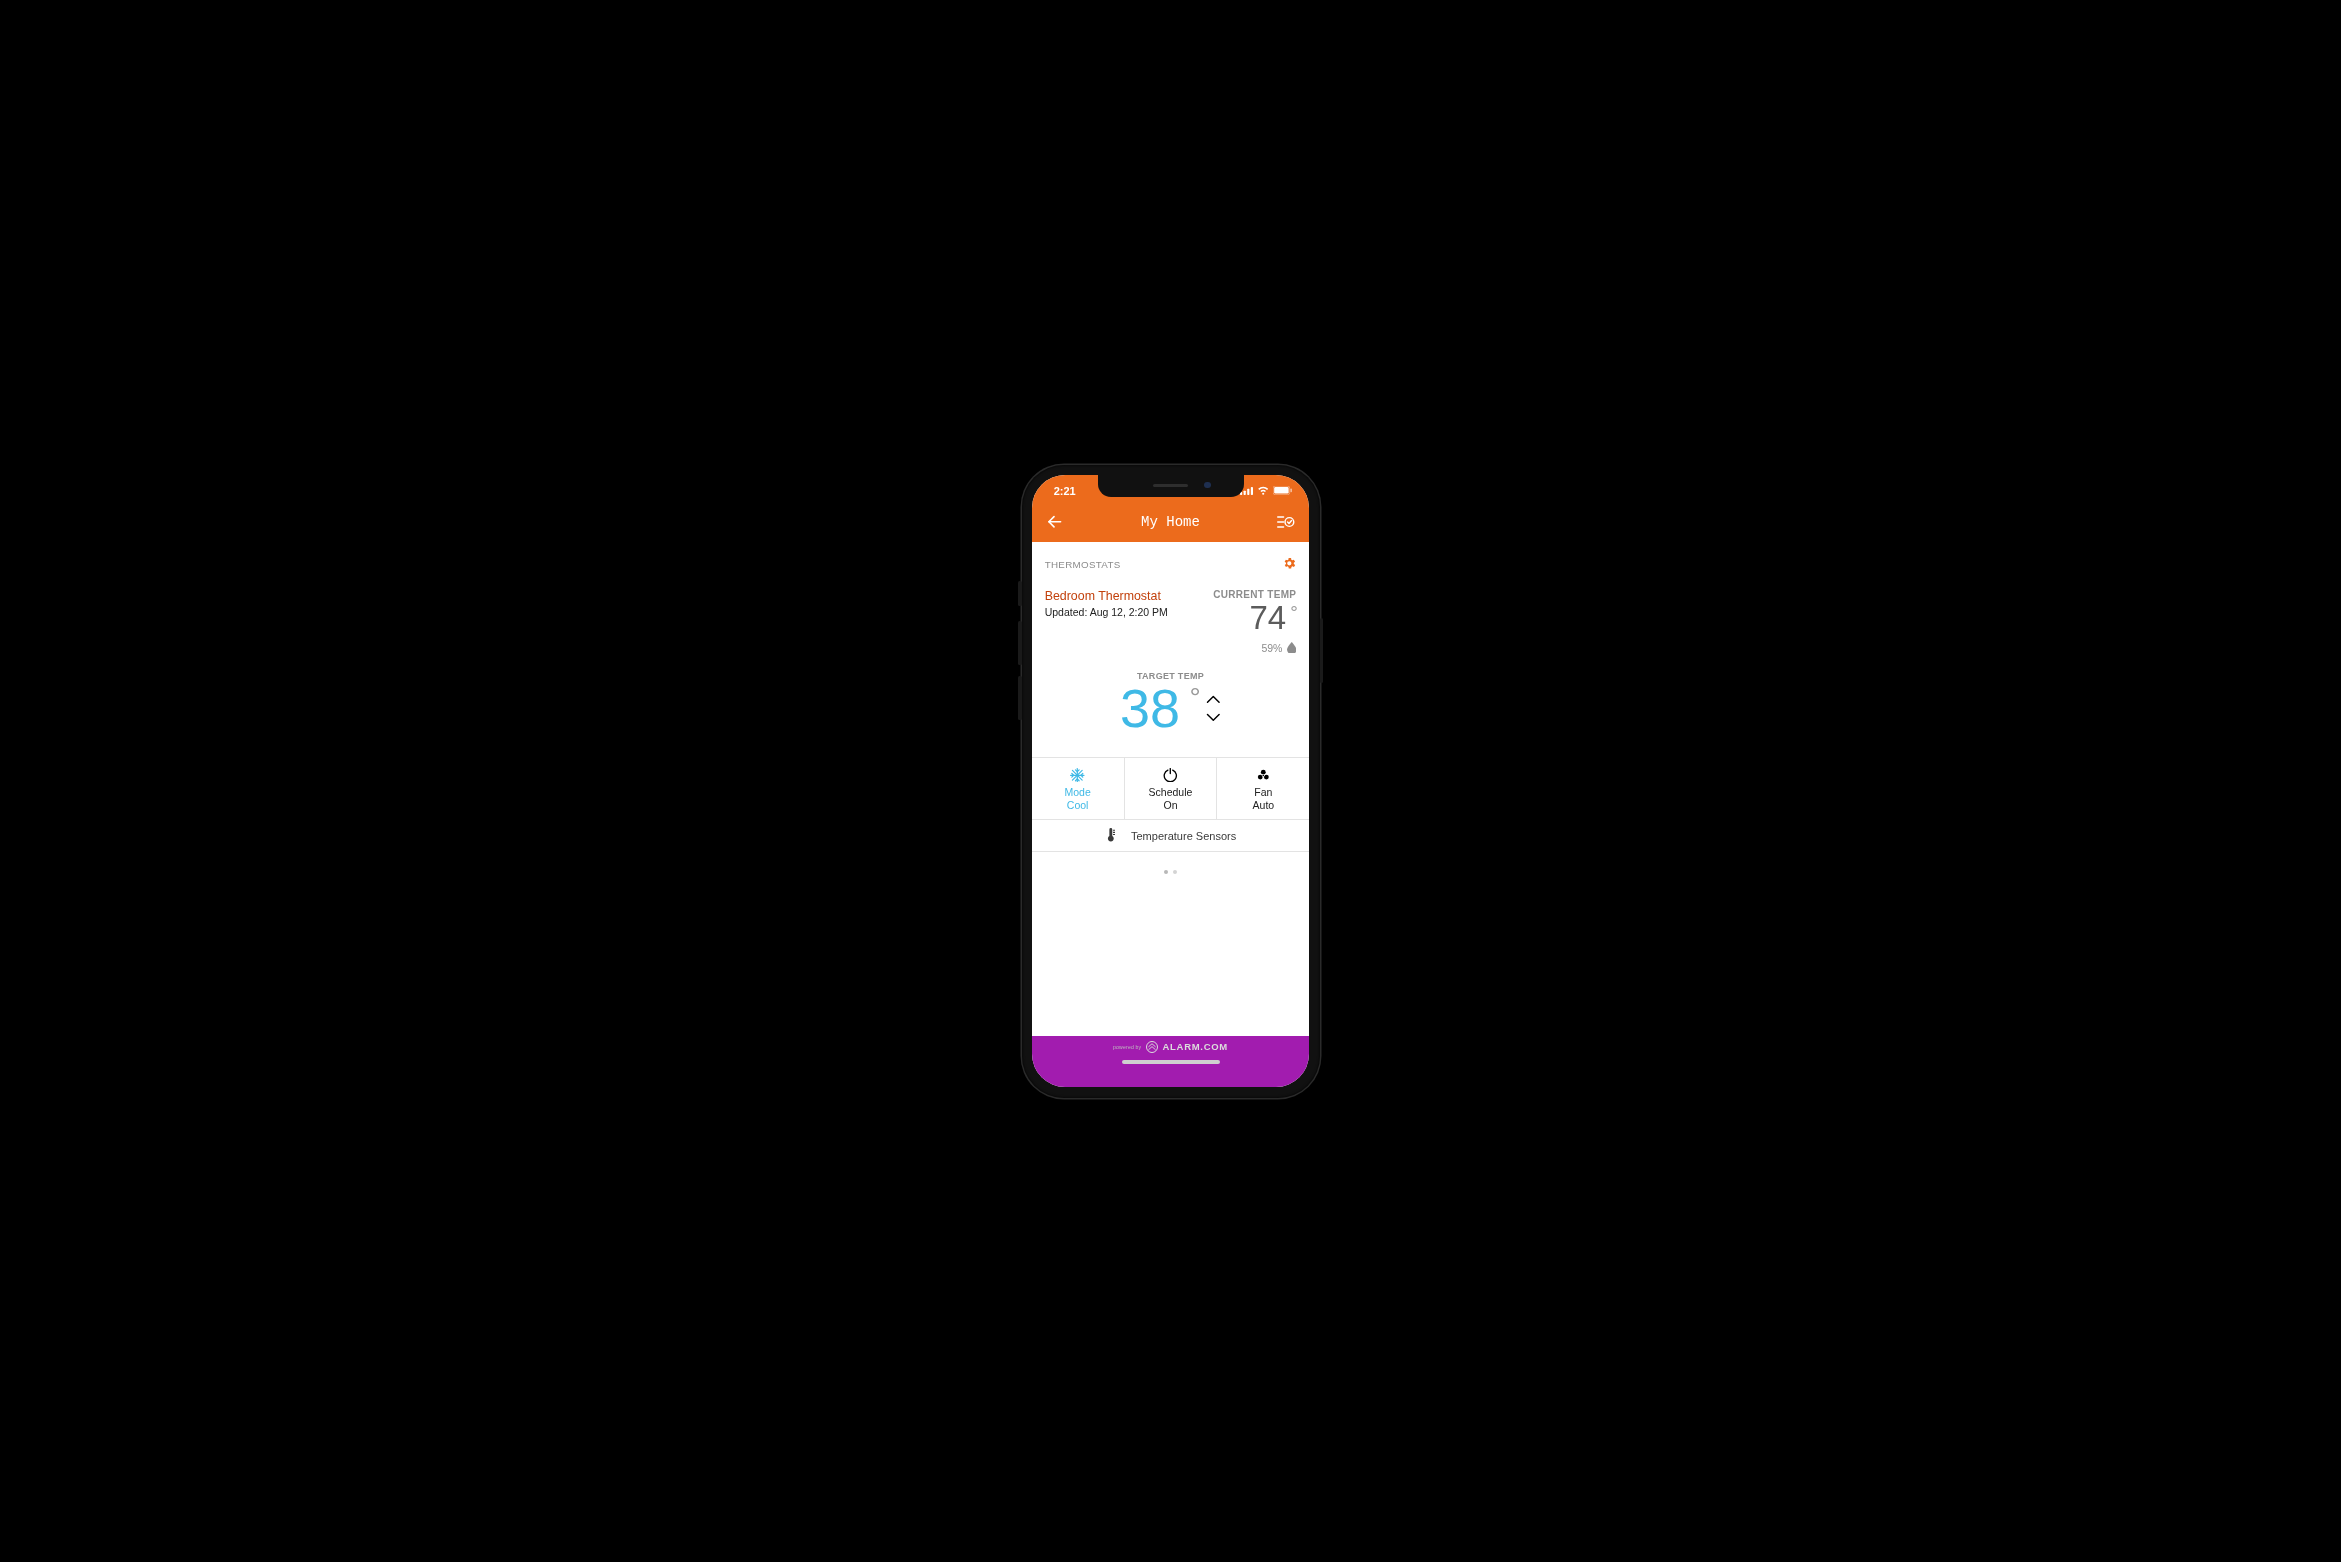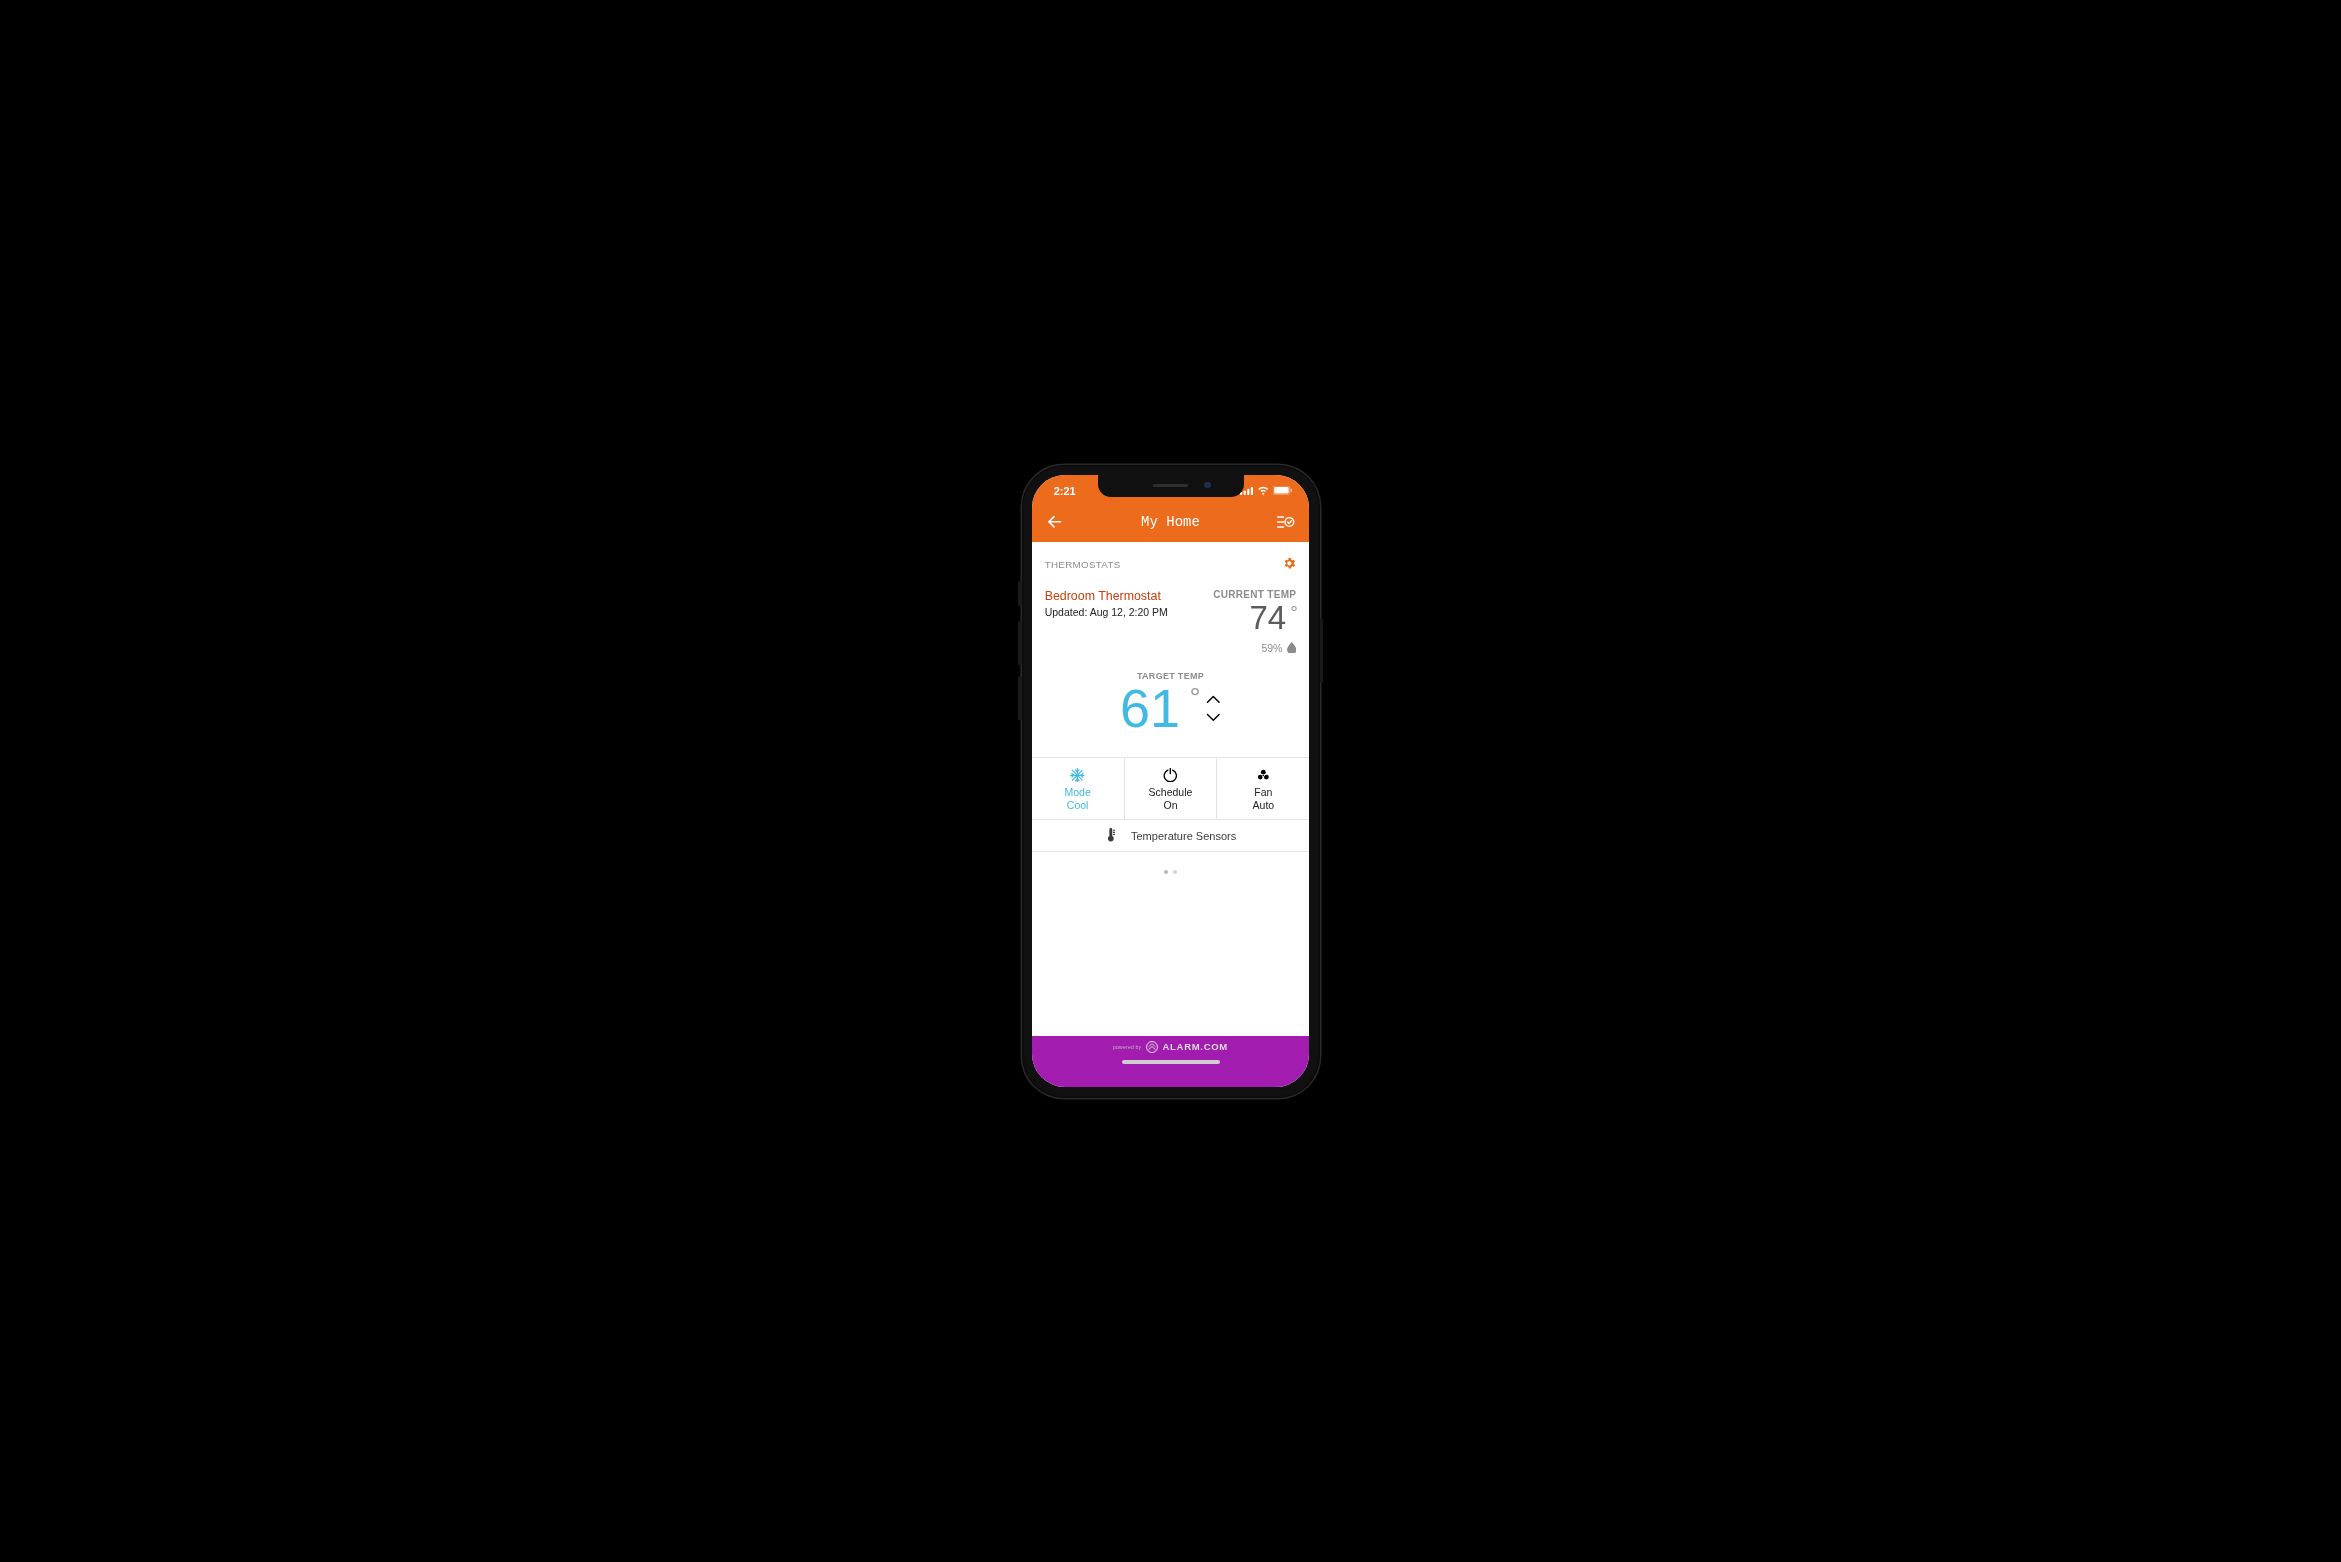--- a/index.html
+++ b/index.html
@@ -282,21 +282,21 @@
                 <path d="M6.5 0C6.5 0 0 7 0 10.5A6.5 6.5 0 0013 10.5C13 7 6.5 0 6.5 0z"></path>
               </svg>
           </div>
         </div>
       </div>
 
       <div class="target-block">
         <div class="target-label">TARGET TEMP</div>
         <div class="target-row">
           <div class="target-temp">
-            <span>61</span><span class="deg">°</span>
+            <span>38</span><span class="deg">°</span>
           </div>
           <div class="target-arrows">
             <span>
               <svg width="14.6" height="8.7" viewBox="0 0 20 12" fill="none" stroke="#000" stroke-width="2" stroke-linecap="round" stroke-linejoin="round">
                   <polyline points="2 10 10 2 18 10"></polyline>
                 </svg>
             </span>
             <span>
               <svg width="14.6" height="8.7" viewBox="0 0 20 12" fill="none" stroke="#000" stroke-width="2" stroke-linecap="round" stroke-linejoin="round">
                   <polyline points="2 2 10 10 18 2"></polyline>

